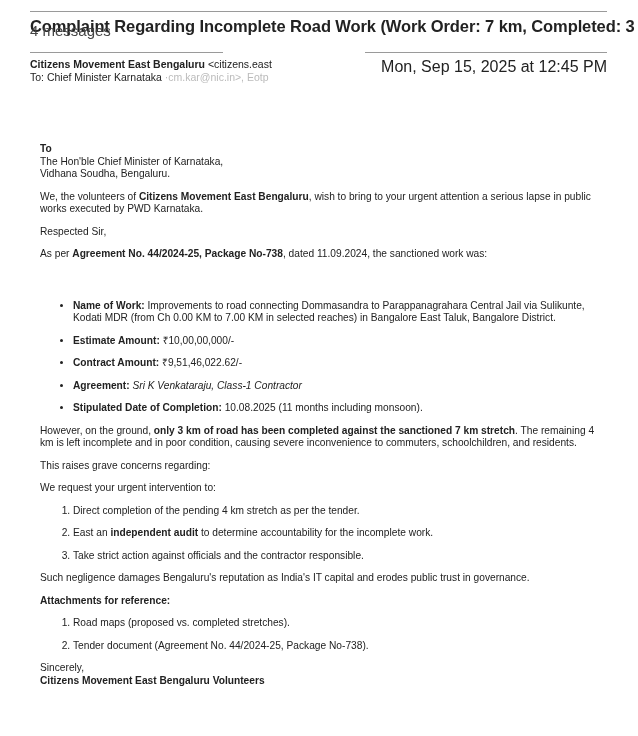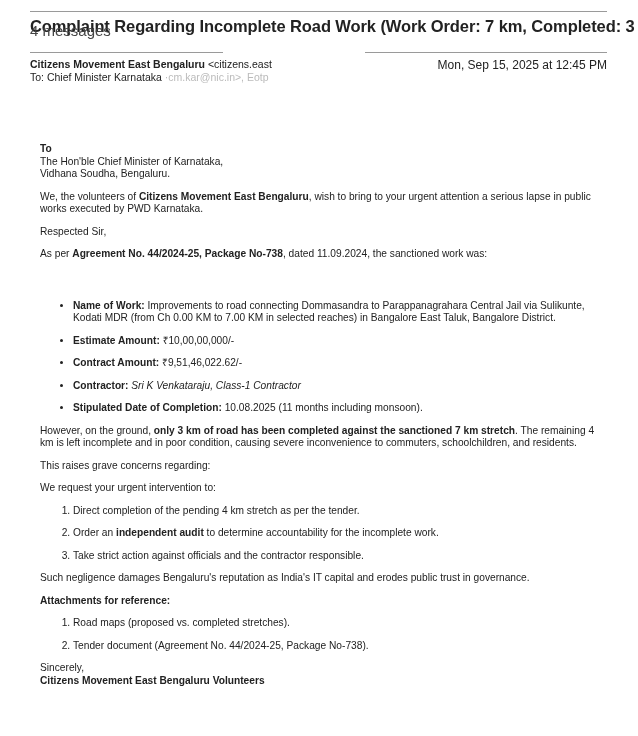--- a/index.html
+++ b/index.html
@@ -22,21 +22,21 @@
       font-size: 15px; color: #444;
     }
     .header-block {
       position: absolute; left: 30px; top: 58px; width: 330px;
       font-size: 10.5px; line-height: 13px; color: #222; white-space: nowrap; overflow: hidden;
     }
     .header-block .sender-name { font-weight: bold; }
     .redact { color: #bbb; }
     .date {
       position: absolute; right: 31px; top: 58px;
-      font-size: 12px; color: #222; white-space: nowrap;
+      font-size: 16px; color: #222; white-space: nowrap;
     }
 
     .body {
       position: absolute; left: 40px; top: 143px; width: 570px;
       font-size: 10.2px; line-height: 12.5px; color: #222;
     }
     .body p { margin: 0 0 10px 0; }
     .body b { font-weight: bold; }
     .body i { font-style: italic; }
     .addr { margin-bottom: 10px; }
@@ -77,31 +77,31 @@
     <span>We, the volunteers of </span><b>Citizens Movement East Bengaluru</b><span>, wish to bring to your urgent attention a serious lapse in public works executed by PWD Karnataka.</span>
   </p>
   <p>Respected Sir,</p>
   <p>
     <span>As per </span><b>Agreement No. 44/2024-25, Package No-738</b><span>, dated 11.09.2024, the sanctioned work was:</span>
   </p>
   <ul class="plain">
     <li><b>Name of Work:</b><span> Improvements to road connecting Dommasandra to Parappanagrahara Central Jail via Sulikunte, Kodati MDR (from Ch 0.00 KM to 7.00 KM in selected reaches) in Bangalore East Taluk, Bangalore District.</span></li>
     <li><b>Estimate Amount:</b><span> ₹10,00,00,000/-</span></li>
     <li><b>Contract Amount:</b><span> ₹9,51,46,022.62/-</span></li>
-    <li><b>Contractor:</b><i> Sri K Venkataraju, Class-1 Contractor</i></li>
+    <li><b>Agreement:</b><i> Sri K Venkataraju, Class-1 Contractor</i></li>
     <li><b>Stipulated Date of Completion:</b><span> 10.08.2025 (11 months including monsoon).</span></li>
   </ul>
   <p>
     <span>However, on the ground, </span><b>only 3 km of road has been completed against the sanctioned 7 km stretch</b><span>. The remaining 4 km is left incomplete and in poor condition, causing severe inconvenience to commuters, schoolchildren, and residents.</span>
   </p>
   <p>This raises grave concerns regarding:</p>
   <p>We request your urgent intervention to:</p>
   <ol class="plain">
     <li><span>Direct completion of the pending 4 km stretch as per the tender.</span></li>
-    <li><span>Order an </span><b>independent audit</b><span> to determine accountability for the incomplete work.</span></li>
+    <li><span>East an </span><b>independent audit</b><span> to determine accountability for the incomplete work.</span></li>
     <li><span>Take strict action against officials and the contractor responsible.</span></li>
   </ol>
   <p>Such negligence damages Bengaluru's reputation as India's IT capital and erodes public trust in governance.</p>
   <p><b>Attachments for reference:</b></p>
   <ol class="plain">
     <li>Road maps (proposed vs. completed stretches).</li>
     <li>Tender document (Agreement No. 44/2024-25, Package No-738).</li>
   </ol>
   <div class="sign">
     <div>Sincerely,</div>

